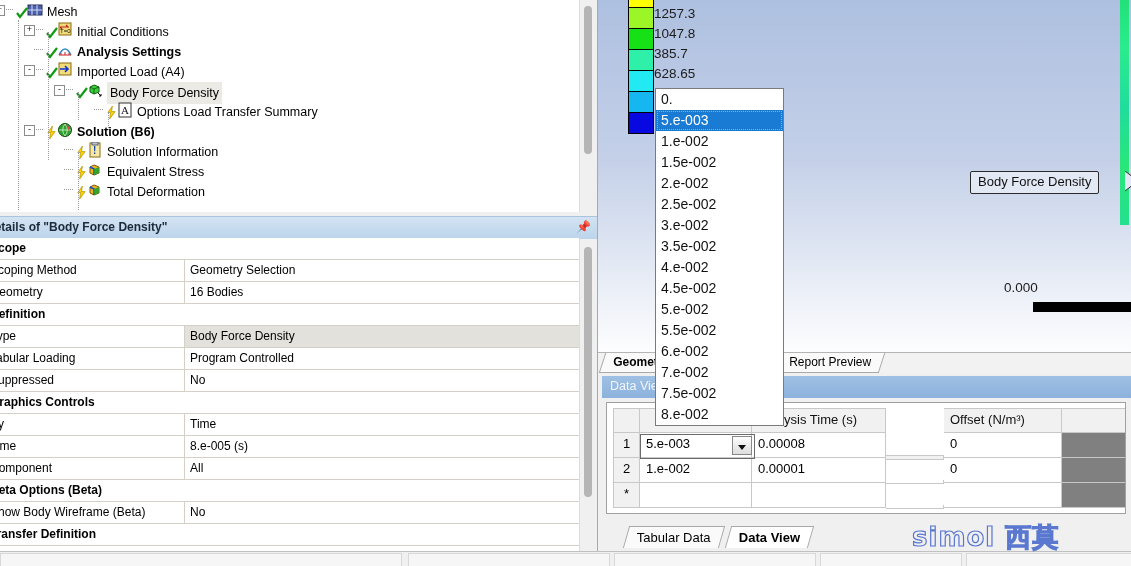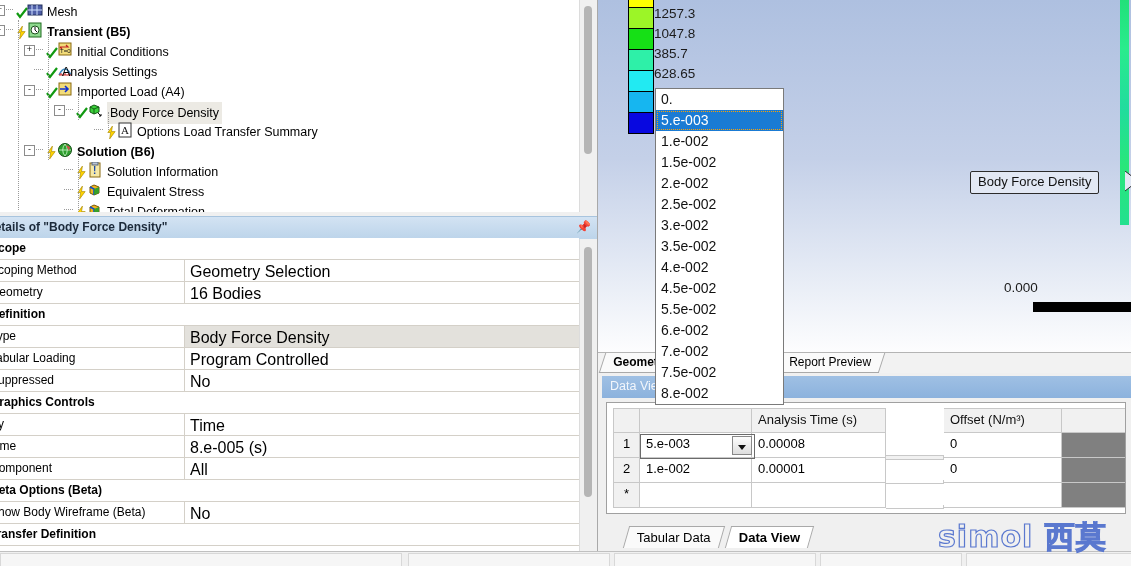--- a/index.html
+++ b/index.html
@@ -28,21 +28,21 @@
   #details-panel{position:absolute;left:0;top:216px;width:597px;height:335px;background:#fff;overflow:hidden;}
   #details-head{height:22px;background:linear-gradient(to bottom,#d3e3f3,#bcd4ea);
     border-top:1px solid #a8c4de;border-bottom:1px solid #9bb8d4;position:relative;}
   #details-head .dt-title{position:absolute;left:-14px;top:3px;font-weight:bold;font-size:12px;color:#1c2a3a;}
   #details-head .pin{position:absolute;right:6px;top:3px;font-size:12px;color:#102030;}
   #dgrid{position:absolute;left:-14px;top:22px;width:593px;}
   .drow{display:flex;height:21px;border-bottom:1px solid #d4d0c8;}
   .dcat{font-weight:bold;padding:3px 0 0 4px;font-size:12px;background:#fff;width:100%;}
   .dkey{width:194px;padding:3px 0 0 4px;font-size:12px;border-right:1px solid #d4d0c8;
     overflow:hidden;white-space:nowrap;}
-  .dval{flex:1;padding:3px 0 0 5px;font-size:16px;overflow:hidden;white-space:nowrap;}
+  .dval{flex:1;padding:3px 0 0 5px;font-size:12px;overflow:hidden;white-space:nowrap;}
   .drow.hl .dval{background:#e3e1dc;}
   
   #gfx{position:absolute;left:598px;top:0;width:533px;height:352px;
     background:linear-gradient(to bottom,#aec0e0 0%,#c4d0e8 45%,#e8edf6 80%,#fdfdfe 100%);
     overflow:hidden;}
   #legend{position:absolute;left:30px;top:-14px;}
   .lgswatch{width:24px;height:20px;border:1px solid #000;margin-bottom:-1px;}
   .lglabels{position:absolute;left:56px;top:-16px;font-size:13.5px;color:#1b1b1b;}
   .lglabels div{height:20px;line-height:20px;}
   #body-callout{position:absolute;left:372px;top:171px;height:21px;background:#e2e8f4;
@@ -89,21 +89,21 @@
     background:#fafafa;border:1px solid #a9a9a9;border-bottom:none;transform:skewX(-16deg);}
   .btab span{display:inline-block;transform:skewX(16deg);}
   .btab.active{background:#fff;z-index:3;}
   .btab.active span{font-weight:bold;}
   
   #dropdown{position:absolute;left:655px;top:88px;width:127px;
     background:#fff;border:1px solid #7a7a7a;z-index:50;}
   .ddi{height:21px;line-height:21px;font-size:14px;padding-left:5px;color:#111;white-space:nowrap;}
   .ddi.sel{background:#1a7bd4;color:#fff;outline:1px dotted #ffa200;outline-offset:-2px;}
   
-  #watermark{position:absolute;left:938px;top:522px;font-size:30px;font-weight:bold;
+  #watermark{position:absolute;left:912px;top:522px;font-size:26px;font-weight:bold;
     color:transparent;-webkit-text-stroke:1.2px #5a78cf;letter-spacing:1px;
     font-family:"DejaVu Sans",sans-serif;z-index:60;line-height:30px;}
   
   #statusbar{position:absolute;left:0;top:551px;width:1131px;height:15px;background:#f0f0f0;
     border-top:1px solid #c0c0c0;}
   .sbcell{position:absolute;top:1px;height:13px;border:1px solid #d8d8d8;background:#f6f6f6;}
   #divider-h{position:absolute;left:0;top:212px;width:597px;height:4px;background:#f0f0f0;}
   #gfx-border{position:absolute;left:597px;top:0;width:1px;height:551px;background:#a9a9a9;}
 </style>
 </head>
@@ -117,33 +117,20 @@
         <span style="position: absolute; left: 16px; top: 5px;"><svg viewBox="0 0 12 12" width="12" height="12">
             <path d="M1 6 L4 10 L11 1" stroke="#119911" stroke-width="2.2" fill="none"></path>
           </svg></span>
         <span class="ico" style="position: absolute; left: 27px; top: 2px;"><svg viewBox="0 0 16 16" width="16" height="16">
             <rect x="1" y="3" width="14" height="10" fill="#4f5fa8" stroke="#22305c"></rect>
             <path d="M1 8h14M5 3v10M10 3v10" stroke="#cfe0ff" stroke-width="1" fill="none"></path>
           </svg></span>
         <span class="lbl" style="position: absolute; left: 47px; top: 2px;">Mesh</span>
       </div>
       <div class="tnode" style="top: 0px; position: relative; height: 20px;">
-        <span style="position:absolute;left:4px;top:9px;width:9px;border-bottom:1px dotted #9a9a9a;"></span>
-        <span class="exp" style="position:absolute;left:-6px;top:5px;">-</span>
-        <span style="position: absolute; left: 16px; top: 5px;"><svg viewBox="0 0 12 14" width="11" height="13">
-            <path d="M7 0 L2 7 H5 L4 14 L10 6 H6 Z" fill="#ffd400" stroke="#a88600" stroke-width=".7"></path>
-          </svg></span>
-        <span class="ico" style="position: absolute; left: 27px; top: 2px;"><svg viewBox="0 0 16 16" width="16" height="16">
-            <rect x="2" y="1" width="12" height="14" fill="#8fd98f" stroke="#1e6b1e"></rect>
-            <circle cx="8" cy="8" r="4" fill="#ffffff" stroke="#1b4f1b"></circle>
-            <path d="M8 5v3l2 2" stroke="#111" stroke-width="1" fill="none"></path>
-          </svg></span>
-        <span class="lbl bold" style="position: absolute; left: 47px; top: 2px;">Transient (B5)</span>
-      </div>
-      <div class="tnode" style="top: 0px; position: relative; height: 20px;">
         <span style="position:absolute;left:34px;top:9px;width:9px;border-bottom:1px dotted #9a9a9a;"></span>
         <span class="exp" style="position:absolute;left:24px;top:5px;">+</span>
         <span style="position: absolute; left: 46px; top: 5px;"><svg viewBox="0 0 12 12" width="12" height="12">
             <path d="M1 6 L4 10 L11 1" stroke="#119911" stroke-width="2.2" fill="none"></path>
           </svg></span>
         <span class="ico" style="position: absolute; left: 57px; top: 2px;"><svg viewBox="0 0 16 16" width="16" height="16">
             <rect x="2" y="1" width="12" height="12" fill="#f2dc7a" stroke="#8a6a13"></rect>
             <path d="M3 5h8l-2-2M3 5l2 2" stroke="#c02020" stroke-width="1.2" fill="none"></path>
             <text x="3" y="11" font-size="6" fill="#111">T=0</text>
           </svg></span>
@@ -152,21 +139,21 @@
       <div class="tnode" style="top: 0px; position: relative; height: 20px;">
         <span style="position:absolute;left:34px;top:9px;width:9px;border-bottom:1px dotted #9a9a9a;"></span>
         <span style="position: absolute; left: 46px; top: 5px;"><svg viewBox="0 0 12 12" width="12" height="12">
             <path d="M1 6 L4 10 L11 1" stroke="#119911" stroke-width="2.2" fill="none"></path>
           </svg></span>
         <span class="ico" style="position: absolute; left: 57px; top: 2px;"><svg viewBox="0 0 16 16" width="16" height="16">
             <path d="M2 13 Q8 1 14 13" fill="none" stroke="#3a8ac4" stroke-width="1.4"></path>
             <path d="M2 13h12" stroke="#cc2222" stroke-width="1"></path>
             <path d="M4 13v-2M8 13v-3M12 13v-2" stroke="#cc2222" stroke-width="1"></path>
           </svg></span>
-        <span class="lbl" style="position: absolute; left: 62px; top: 2px;">Analysis Settings</span>
+        <span class="lbl" style="position: absolute; left: 77px; top: 2px; font-weight: bold;">Analysis Settings</span>
       </div>
       <div class="tnode" style="top: 0px; position: relative; height: 20px;">
         <span style="position:absolute;left:34px;top:9px;width:9px;border-bottom:1px dotted #9a9a9a;"></span>
         <span class="exp" style="position:absolute;left:24px;top:5px;">-</span>
         <span style="position: absolute; left: 46px; top: 5px;"><svg viewBox="0 0 12 12" width="12" height="12">
             <path d="M1 6 L4 10 L11 1" stroke="#119911" stroke-width="2.2" fill="none"></path>
           </svg></span>
         <span class="ico" style="position: absolute; left: 57px; top: 2px;"><svg viewBox="0 0 16 16" width="16" height="16">
             <rect x="2" y="1" width="12" height="12" fill="#f2dc7a" stroke="#8a6a13"></rect>
             <path d="M3 7h7M8 4l3 3-3 3" stroke="#1030d0" stroke-width="1.6" fill="none"></path>
@@ -411,20 +398,21 @@
     <div class="ddi">0.</div>
     <div class="ddi sel">5.e-003</div>
     <div class="ddi">1.e-002</div>
     <div class="ddi">1.5e-002</div>
     <div class="ddi">2.e-002</div>
     <div class="ddi">2.5e-002</div>
     <div class="ddi">3.e-002</div>
     <div class="ddi">3.5e-002</div>
     <div class="ddi">4.e-002</div>
     <div class="ddi">4.5e-002</div>
+    <div class="ddi">5.e-002</div>
     <div class="ddi">5.5e-002</div>
     <div class="ddi">6.e-002</div>
     <div class="ddi">7.e-002</div>
     <div class="ddi">7.5e-002</div>
     <div class="ddi">8.e-002</div>
   </div>
 
 <div id="watermark">simol 西莫</div>
 
 <div id="statusbar">

